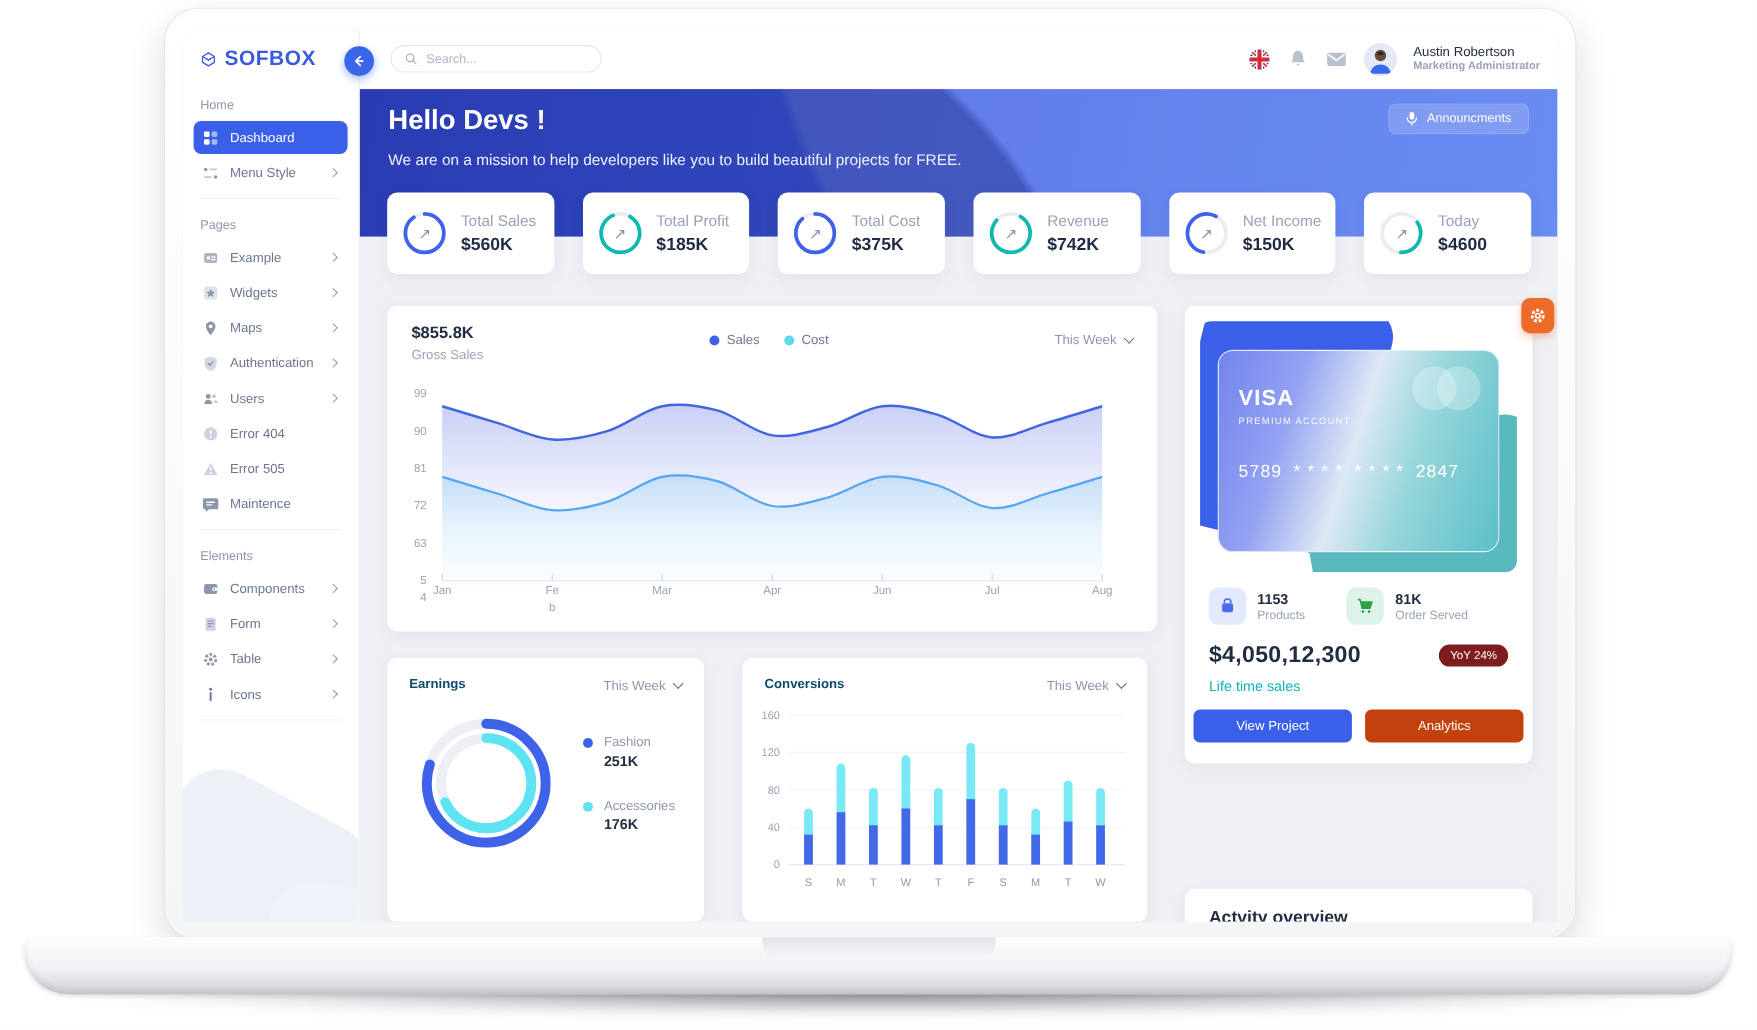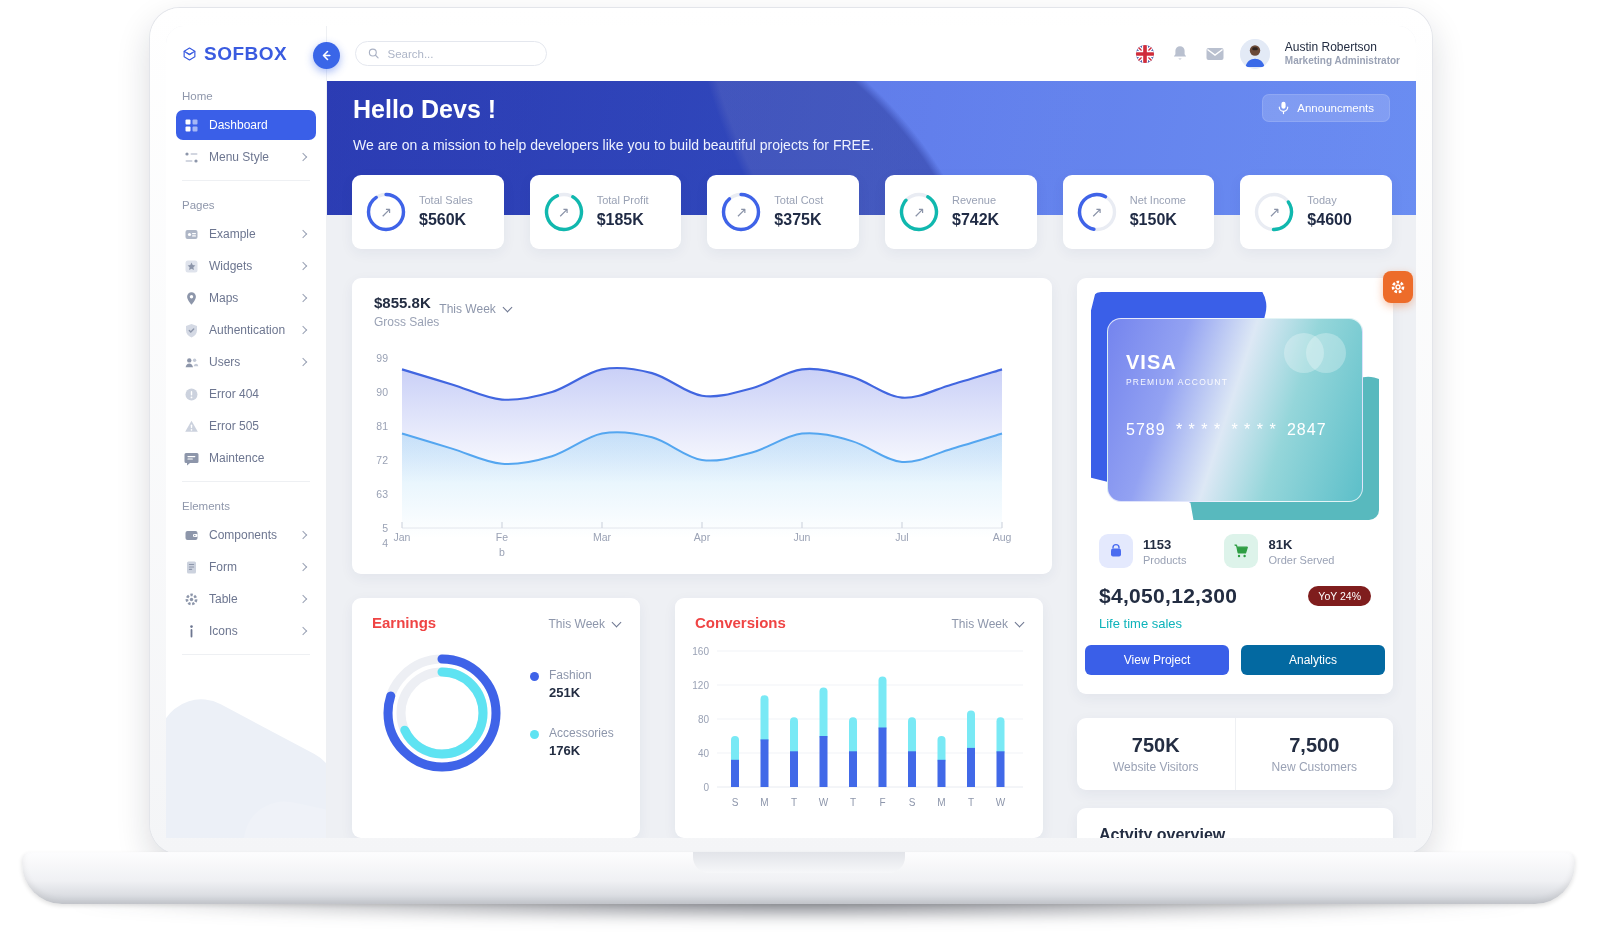--- a/index.html
+++ b/index.html
@@ -75,21 +75,21 @@
   .announce-btn { position:absolute; right:26px; top:13px; display:flex; align-items:center; gap:8px;
     background:rgba(255,255,255,.16); border:1px solid rgba(255,255,255,.12);
     color:#fff; font-size:11.5px; padding:6px 15px; border-radius:7px; cursor:pointer; }
 
   .card { background:#fff; border-radius:9px; box-shadow:0 4px 14px rgba(40,55,110,.06); }
 
   
   .stats-row { position:absolute; left:25px; right:24px; top:94px; display:flex; gap:26px; }
   .stat-card { flex:1; height:74px; display:flex; align-items:center; gap:11px; padding:0 12px; }
   .stat-meta { line-height:1.5; }
-  .stat-label { font-size:11px; color:#9aa2b5; }
+  .stat-label { font-size:14px; color:#9aa2b5; }
   .stat-value { font-size:16px; font-weight:bold; color:#1f2a44; }
   .stat-arrow { position:absolute; left:0; top:0; width:44px; height:44px; display:flex;
     align-items:center; justify-content:center; color:#8a93a8; font-size:14px; }
   .ring-wrap { position:relative; width:44px; height:44px; flex:0 0 44px; }
 
   
   .gross-card { position:absolute; left:25px; top:197px; width:700px; height:296px; }
   .gc-head { display:flex; align-items:flex-start; padding:16px 22px 0; }
   .gc-title { font-size:15px; font-weight:bold; color:#232d42; }
   .gc-sub { font-size:12px; color:#9aa2b5; margin-top:4px; }
@@ -134,26 +134,26 @@
   .tile-blue { background:#e4e9fd; } .tile-green { background:#ddf3ea; }
   .acct-val { font-size:13px; font-weight:bold; color:#232d42; }
   .acct-lab { font-size:11px; color:#9aa2b5; margin-top:2px; }
   .total-row { display:flex; align-items:center; justify-content:space-between; padding:16px 22px 0; }
   .total-val { font-size:21px; font-weight:bold; color:#232d42; letter-spacing:.3px; }
   .yoy-badge { background:#7f1d1d; color:#fff; font-size:10.5px; padding:4px 10px; border-radius:11px; }
   .lifetime { font-size:13px; color:#0db3ba; padding:8px 22px 0; }
   .btn-row { display:flex; gap:12px; padding:14px 8px 0; }
   .btn { flex:1; height:30px; border:none; border-radius:6px; font-size:12px; color:#fff;
     font-family:inherit; cursor:pointer; }
-  .btn-blue { background:#3a5fe8; } .btn-teal { background:#0369a1; }
+  .btn-blue { background:#3a5fe8; } .btn-teal { background:#c2410c; }
 
   
   .earnings-card { position:absolute; left:25px; top:517px; width:288px; height:240px; }
   .ec-head { display:flex; justify-content:space-between; padding:16px 20px 0; }
-  .ec-title { font-size:15px; font-weight:bold; color:#ef4444; }
+  .ec-title { font-size:12px; font-weight:bold; color:#0c4a6e; }
   .ec-body { display:flex; align-items:center; gap:20px; padding:14px 10px 0 22px; }
   .donut-legend { display:flex; flex-direction:column; gap:26px; }
   .dl-name { font-size:12px; color:#8d96ab; }
   .dl-val { font-size:13px; font-weight:bold; color:#232d42; margin-top:3px; }
   .dl-row { display:flex; gap:10px; }
 
   
   .conversions-card { position:absolute; left:348px; top:517px; width:368px; height:240px; }
   .cv-head { display:flex; justify-content:space-between; padding:16px 20px 0; }
 
@@ -470,20 +470,30 @@
               <div class="stat-value">$4600</div>
             </div>
           </div>
         </div>
 
         <div class="card gross-card">
           <div class="gc-head">
             <div>
               <div class="gc-title">$855.8K</div>
               <div class="gc-sub">Gross Sales</div>
+            </div>
+            <div class="gc-legend">
+              <div class="legend-item">
+                <span class="dot" id="dot-sales" style="background: rgb(63, 99, 232);"></span>
+                <span>Sales</span>
+              </div>
+              <div class="legend-item">
+                <span class="dot" id="dot-cost" style="background: rgb(95, 217, 238);"></span>
+                <span>Cost</span>
+              </div>
             </div>
             <div class="period">
               <span>This Week</span>
               <span class="chev-down"></span>
             </div>
           </div>
           <div id="gs-ylabels">
               <div class="gs-ylab" style="top: 73px;">99</div>
               <div class="gs-ylab" style="top: 107px;">90</div>
               <div class="gs-ylab" style="top: 141px;">81</div>
@@ -672,30 +682,20 @@
               <text x="254.5" y="169" text-anchor="middle" fill="#8d96ab" font-size="10" font-family="Liberation Sans, sans-serif">M</text>
               <rect x="280" y="73.5" width="8" height="41.4" rx="4" fill="#79e9f5"></rect>
               <rect x="280" y="110.9" width="8" height="39.1" fill="#4169e8"></rect>
               <text x="284" y="169" text-anchor="middle" fill="#8d96ab" font-size="10" font-family="Liberation Sans, sans-serif">T</text>
               <rect x="309.5" y="80.3" width="8" height="38" rx="4" fill="#79e9f5"></rect>
               <rect x="309.5" y="114.30000000000001" width="8" height="35.699999999999996" fill="#4169e8"></rect>
               <text x="313.5" y="169" text-anchor="middle" fill="#8d96ab" font-size="10" font-family="Liberation Sans, sans-serif">W</text>
             </svg>
         </div>
 
-        <div class="card visitors-card">
-          <div class="vc-half">
-            <div class="vc-val">750K</div>
-            <div class="vc-lab">Website Visitors</div>
-          </div>
-          <div class="vc-half">
-            <div class="vc-val">7,500</div>
-            <div class="vc-lab">New Customers</div>
-          </div>
-        </div>
 
         <div class="card activity-card">
           <div class="ac-title">Actvity overview</div>
         </div>
 
       </div>
     </div>
   </div>
 
   <div class="base">

